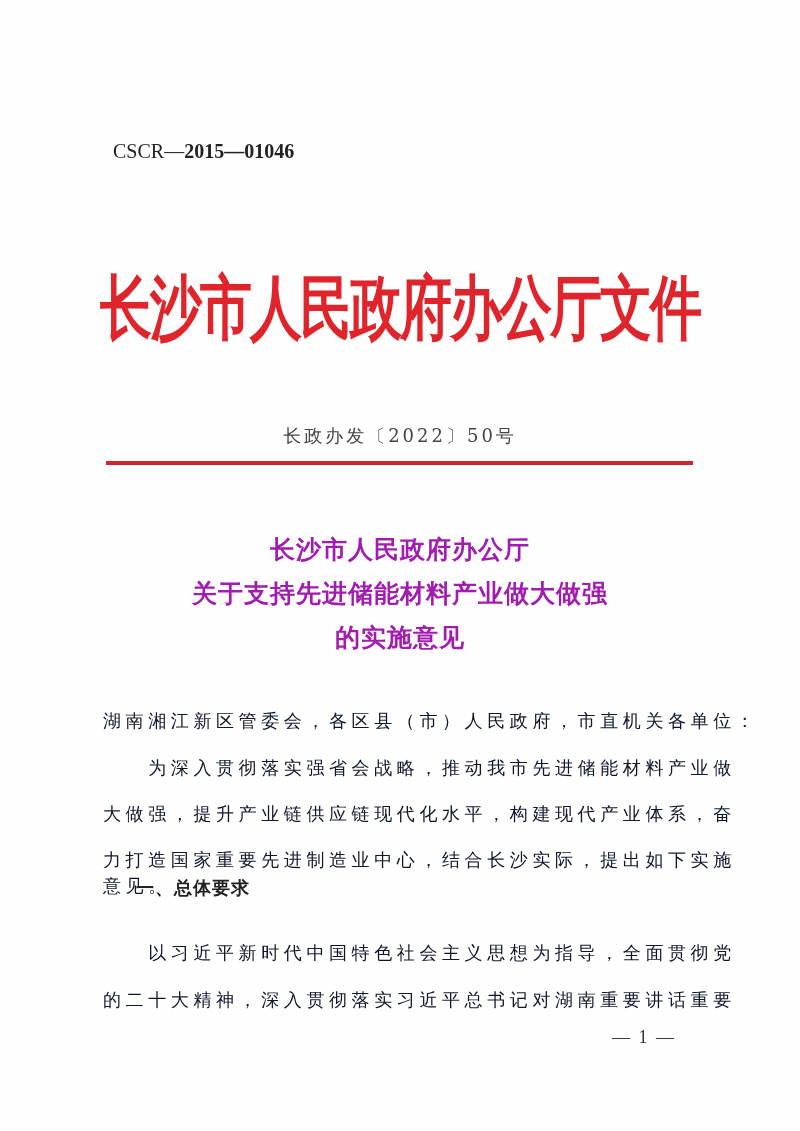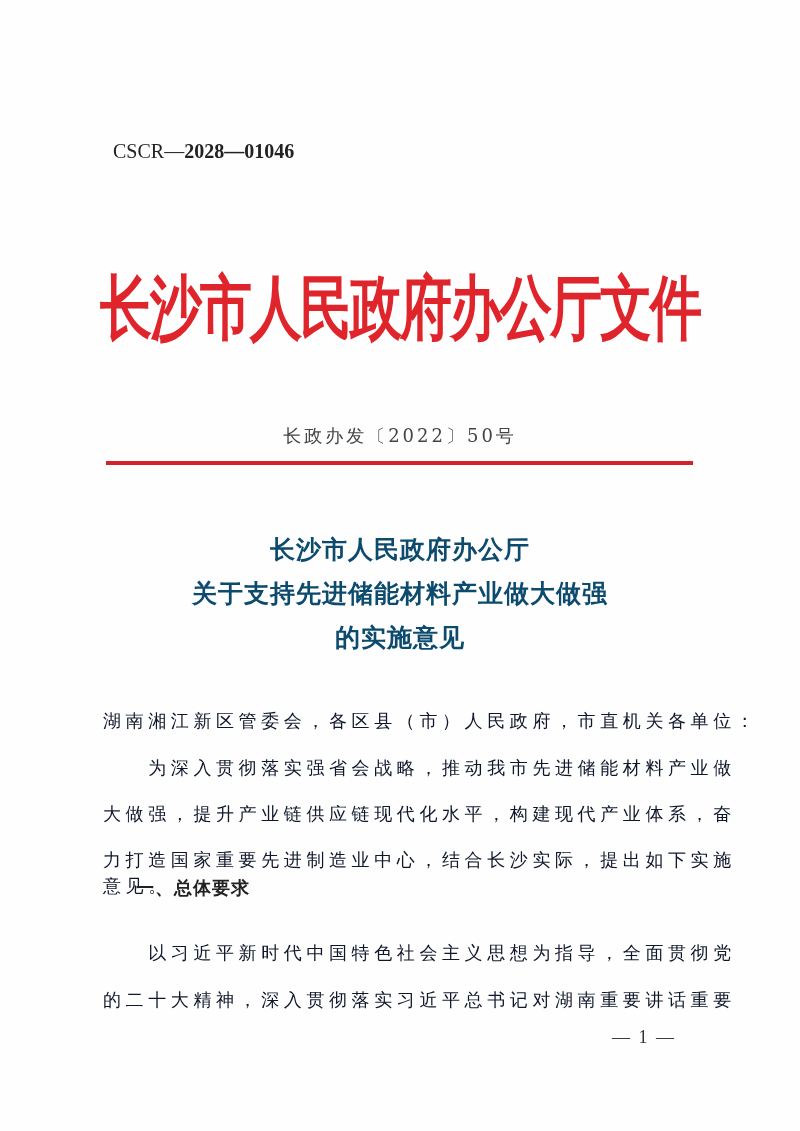--- a/index.html
+++ b/index.html
@@ -9,36 +9,36 @@
   .doc-code { position: absolute; left: 113px; top: 140px; font-family: "Liberation Serif", serif;
               font-size: 20px; color: #222; letter-spacing: 0px; }
   .doc-code .bold { font-weight: bold; }
   .header-title { position: absolute; left: 0; width: 800px; top: 262px; text-align: center;
                   color: #e0242b; font-family: "DejaVu Serif", serif; font-weight: bold;
                   font-size: 52px; letter-spacing: -2px; transform: scaleY(1.35); transform-origin: center top; }
   .doc-number { position: absolute; left: 0; width: 800px; top: 424px; text-align: center;
                 font-size: 18px; color: #444; letter-spacing: 3px; font-family: "DejaVu Serif", serif; }
   .red-rule { position: absolute; left: 106px; top: 461px; width: 587px; height: 4px; background: #d2232a; }
   .title-block { position: absolute; left: 0; width: 800px; top: 528px; text-align: center; }
-  .title-line { font-family: "DejaVu Serif", serif; font-weight: bold; font-size: 25px; color: #0c4a6e;
+  .title-line { font-family: "DejaVu Serif", serif; font-weight: bold; font-size: 25px; color: #a21caf;
                 line-height: 44px; letter-spacing: 1px; }
   .body-text { position: absolute; left: 103px; width: 600px; font-size: 18px; color: #0f172a;
                letter-spacing: 4.6px; font-family: "DejaVu Serif", serif; white-space: nowrap; }
   .section-heading { position: absolute; left: 136px; font-family: "DejaVu Sans", sans-serif;
                      font-weight: bold; font-size: 18px; color: #222; letter-spacing: 1px; }
   .page-number { position: absolute; left: 612px; top: 1027px; font-size: 18px; color: #333;
                  font-family: "Liberation Serif", serif; letter-spacing: 2px; }
 </style>
 </head>
 <body>
 
 <div class="page">
 
   <div class="doc-code">
-    <span>CSCR—</span><span class="bold">2028</span><span class="bold">—</span><span class="bold">01046</span>
+    <span>CSCR—</span><span class="bold">2015</span><span class="bold">—</span><span class="bold">01046</span>
   </div>
 
   <div class="header-title">长沙市人民政府办公厅文件</div>
 
   <div class="doc-number">长政办发〔2022〕50号</div>
 
   <div class="red-rule"></div>
 
   <div class="title-block">
     <div class="title-line">长沙市人民政府办公厅</div>

